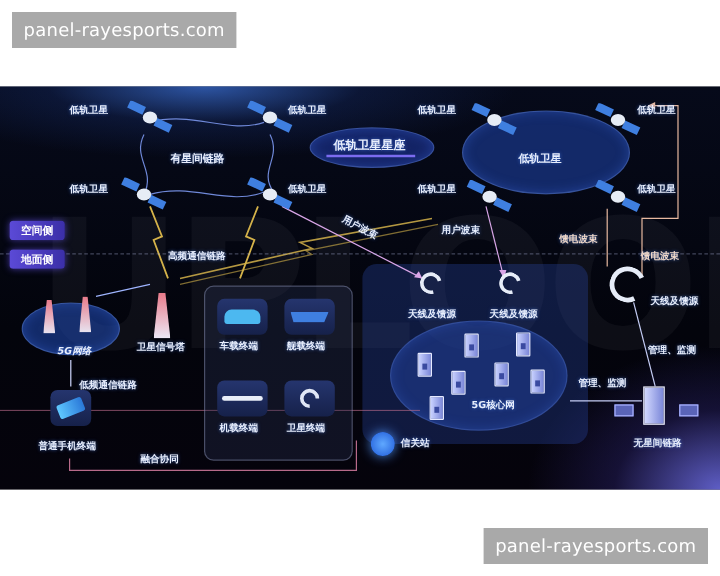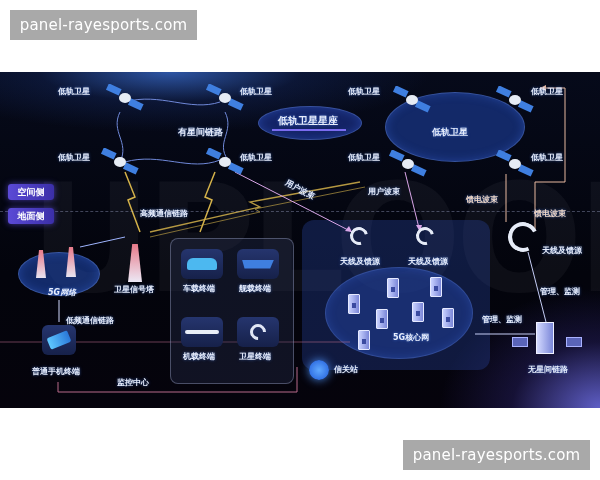--- a/index.html
+++ b/index.html
@@ -148,35 +148,35 @@
 
     <div class="lbl lbl-sm" style="left:58px;top:14px;">低轨卫星</div>
     <div class="lbl lbl-sm" style="left:240px;top:14px;">低轨卫星</div>
     <div class="lbl lbl-sm" style="left:58px;top:80px;">低轨卫星</div>
     <div class="lbl lbl-sm" style="left:240px;top:80px;">低轨卫星</div>
     <div class="lbl lbl-sm" style="left:348px;top:14px;">低轨卫星</div>
     <div class="lbl lbl-sm" style="left:531px;top:14px;">低轨卫星</div>
     <div class="lbl lbl-sm" style="left:348px;top:80px;">低轨卫星</div>
     <div class="lbl lbl-sm" style="left:531px;top:80px;">低轨卫星</div>
 
-    <div class="lbl" style="left:142px;top:54px;margin-left:36px;">有星间链路</div>
+    <div class="lbl" style="left:142px;top:54px;">有星间链路</div>
     <div class="lbl" style="left:278px;top:42px;font-size:10px;">低轨卫星星座</div>
     <div class="lbl" style="left:432px;top:54px;">低轨卫星</div>
 
     <div class="tag" style="left:8px;top:112px;">空间侧</div>
     <div class="divider"></div>
     <div class="tag" style="left:8px;top:136px;">地面侧</div>
 
     <div class="lbl lbl-sm" style="left:140px;top:136px;">高频通信链路</div>
     <div class="lbl lbl-sm" style="left:284px;top:112px;transform:rotate(28deg);">用户波束</div>
     <div class="lbl lbl-sm" style="left:368px;top:114px;">用户波束</div>
     <div class="lbl lbl-sm" style="left:466px;top:122px;color:#f0d8c8;">馈电波束</div>
     <div class="lbl lbl-sm" style="left:534px;top:136px;color:#f0d8c8;">馈电波束</div>
     <div class="lbl lbl-sm" style="left:66px;top:243px;">低频通信链路</div>
-    <div class="lbl lbl-sm" style="left:117px;top:305px;">监控中心</div>
+    <div class="lbl lbl-sm" style="left:117px;top:305px;">融合协同</div>
     <div class="lbl lbl-sm" style="left:540px;top:214px;">管理、监测</div>
     <div class="lbl lbl-sm" style="left:482px;top:242px;">管理、监测</div>
 
     <div style="position:absolute;left:36px;top:178px;width:10px;height:28px;background:linear-gradient(180deg,#e87a8a,#e7e3f0);clip-path:polygon(30% 0,70% 0,100% 100%,0 100%);"></div>
     <div style="position:absolute;left:66px;top:175px;width:10px;height:30px;background:linear-gradient(180deg,#e87a8a,#e7e3f0);clip-path:polygon(30% 0,70% 0,100% 100%,0 100%);"></div>
     <div style="position:absolute;left:128px;top:172px;width:14px;height:38px;background:linear-gradient(180deg,#e87a8a,#ece8f5);clip-path:polygon(30% 0,70% 0,100% 100%,0 100%);"></div>
     <div class="lbl lbl-sm" style="left:48px;top:215px;font-style:italic;">5G网络</div>
     <div class="lbl lbl-sm" style="left:114px;top:212px;">卫星信号塔</div>
 
     <div style="position:absolute;left:42px;top:253px;width:34px;height:30px;border-radius:6px;background:linear-gradient(180deg,#25356e,#16214a);display:flex;align-items:center;justify-content:center;">

